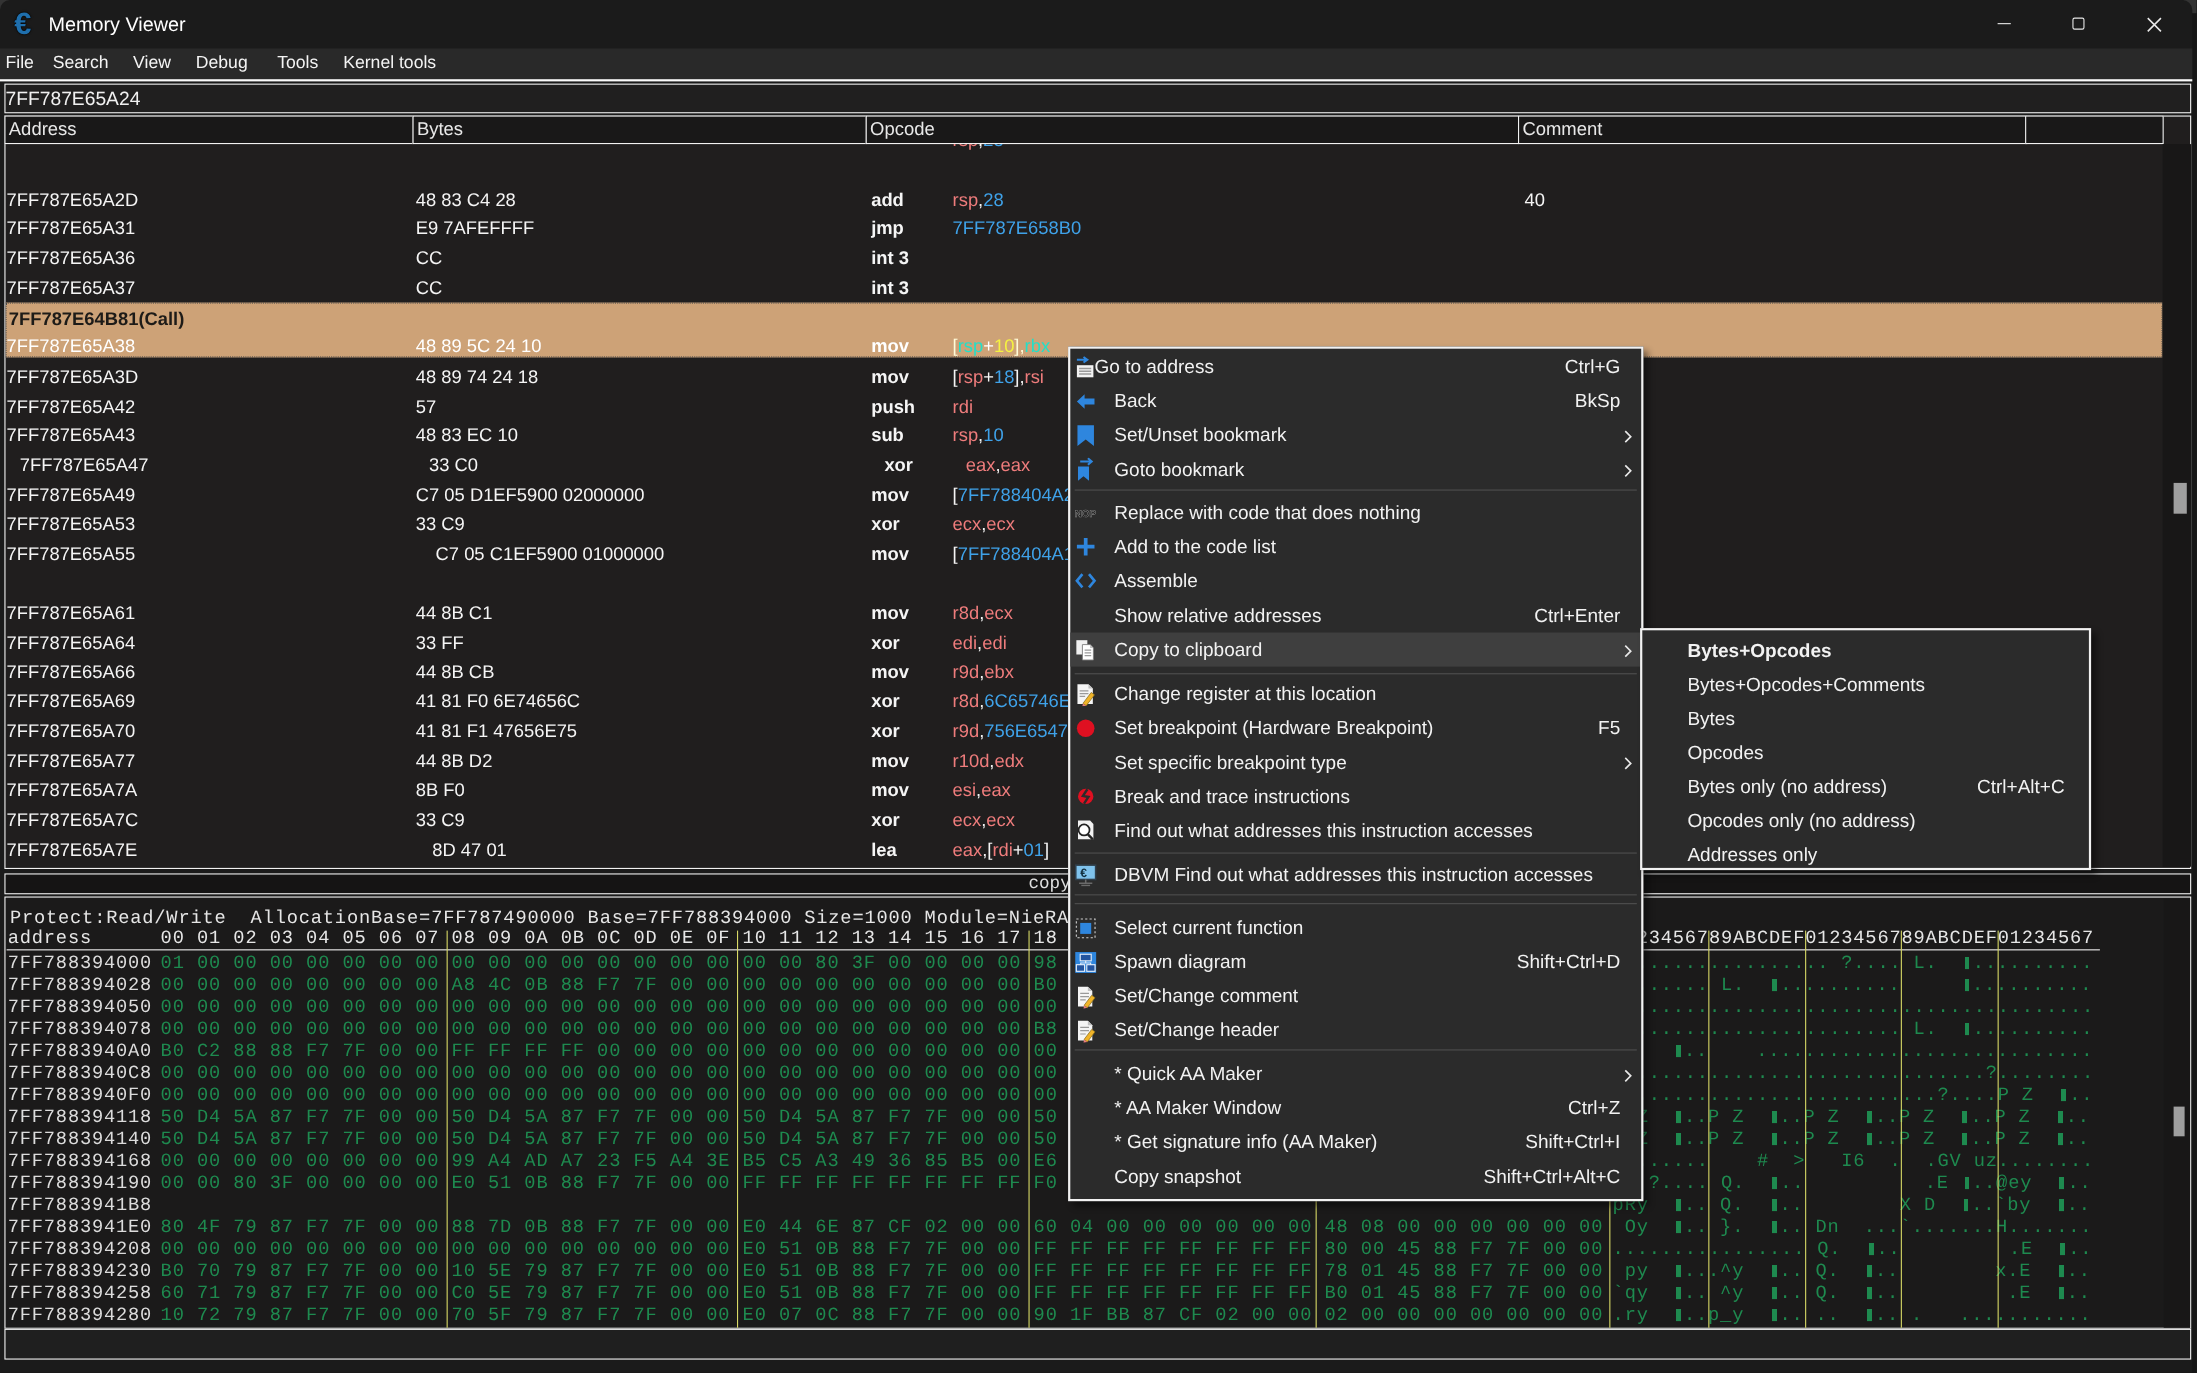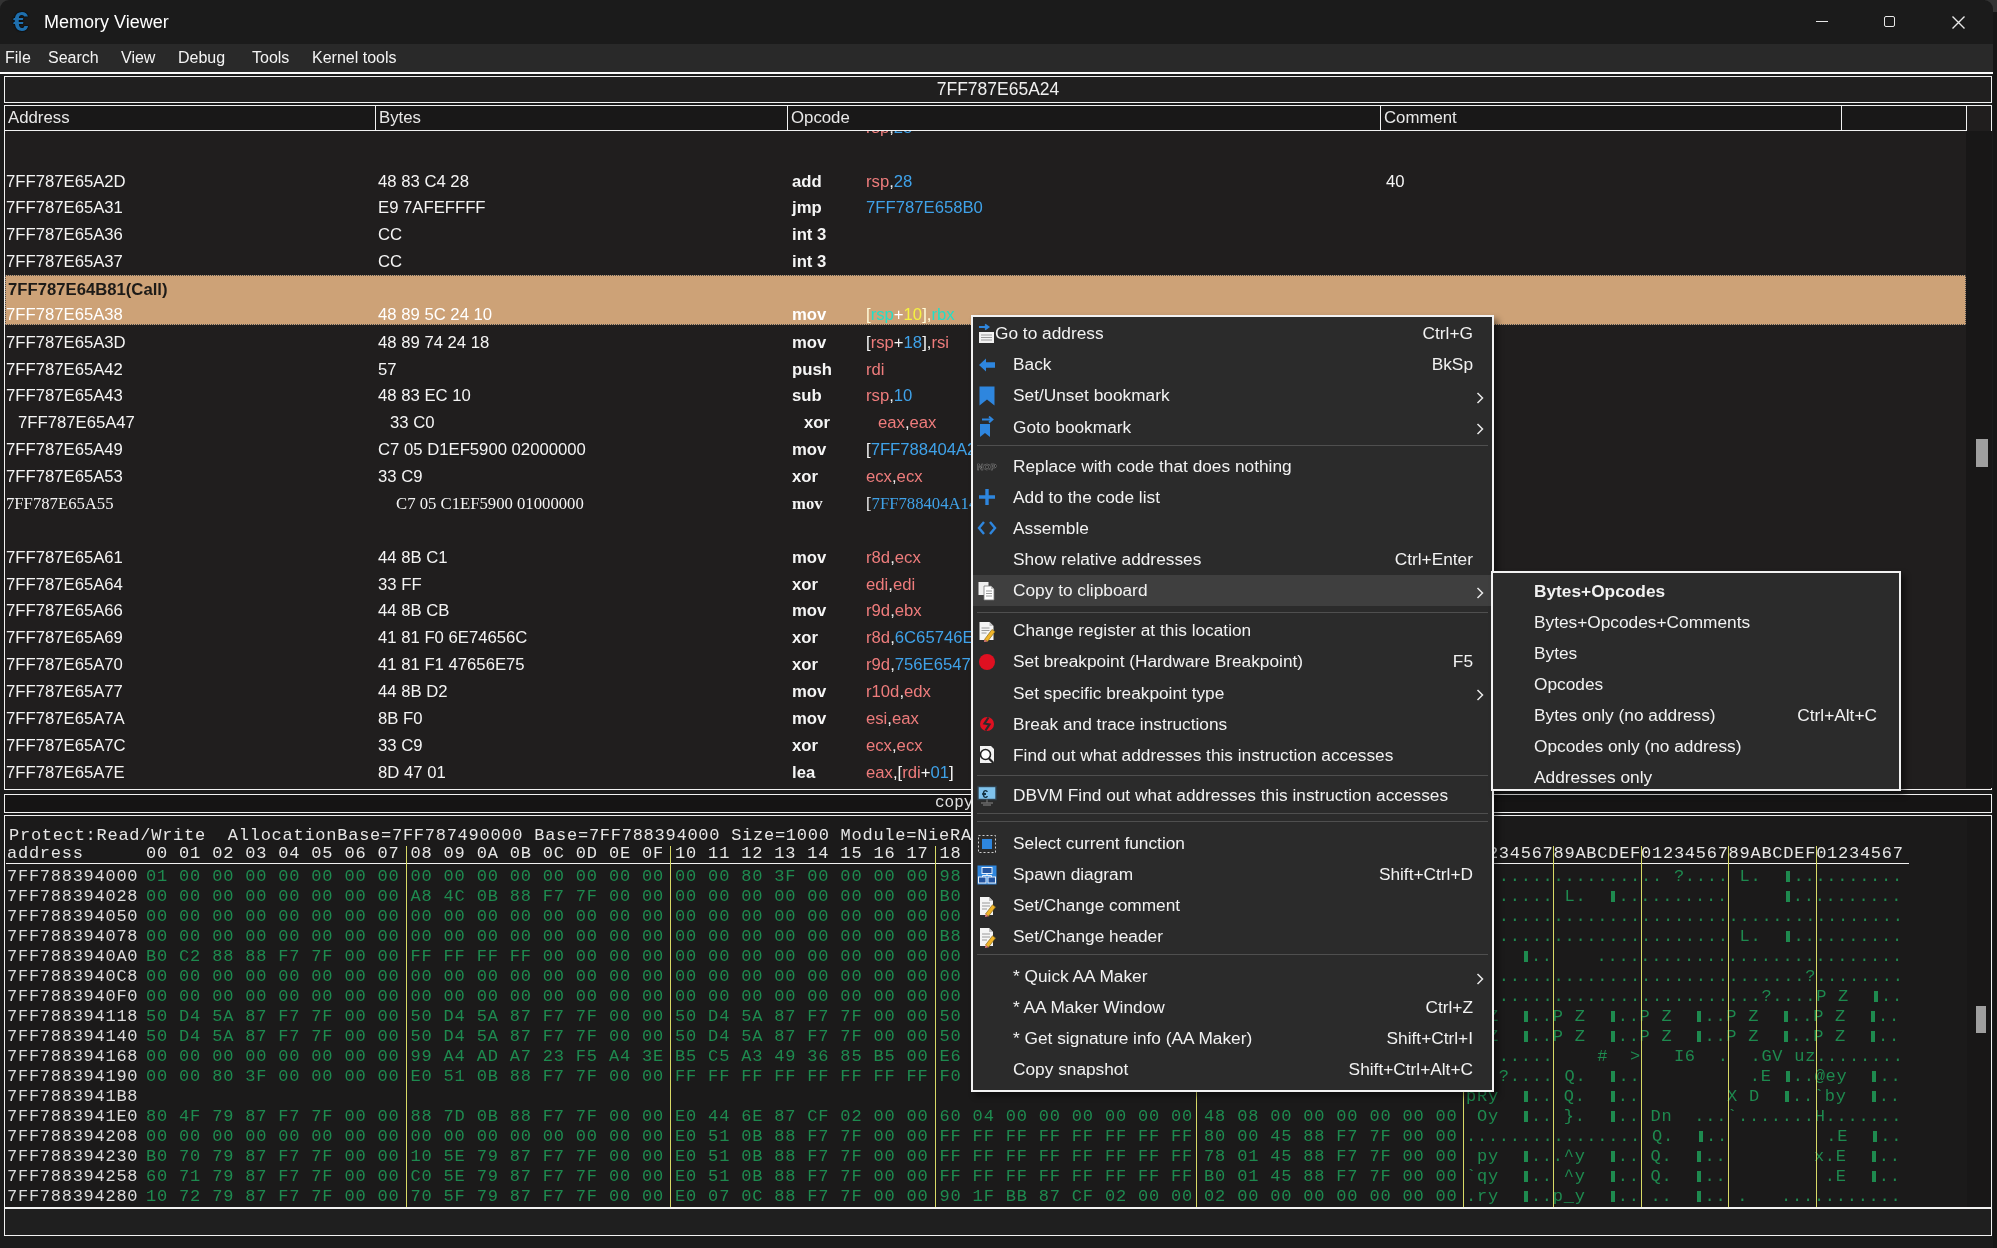--- a/index.html
+++ b/index.html
@@ -11,21 +11,21 @@
       <path d="M1.5 1.5 L13.5 13.5 M13.5 1.5 L1.5 13.5" stroke="#e8e8e8" stroke-width="1.4"></path>
     </svg></div>
 <div style="position:absolute;left:0px;top:44px;width:1993px;height:28px;background:#292929;"></div>
 <div style="position:absolute;left:5px;top:44px;height:28px;line-height:28px;font-size:16px;color:#f4f4f4;">File</div>
 <div style="position:absolute;left:48px;top:44px;height:28px;line-height:28px;font-size:16px;color:#f4f4f4;">Search</div>
 <div style="position:absolute;left:121px;top:44px;height:28px;line-height:28px;font-size:16px;color:#f4f4f4;">View</div>
 <div style="position:absolute;left:178px;top:44px;height:28px;line-height:28px;font-size:16px;color:#f4f4f4;">Debug</div>
 <div style="position:absolute;left:252px;top:44px;height:44px;line-height:28px;font-size:16px;color:#f4f4f4;">Tools</div>
 <div style="position:absolute;left:312px;top:44px;height:28px;line-height:28px;font-size:16px;color:#f4f4f4;">Kernel tools</div>
 <div style="position:absolute;left:0px;top:72px;width:1993px;height:2px;background:#fbfbfb;"></div>
-<div style="position:absolute;left:4px;top:76px;width:1988px;height:27px;background:#201f1f;border:1px solid #f2f2f2;text-align:center;line-height:25px;font-size:17.5px;color:#f0f0f0;">7FF787E65A24</div>
+<div style="position:absolute;left:4px;top:76px;width:1988px;height:27px;background:#201f1f;border:1px solid #f2f2f2;line-height:25px;font-size:17.5px;color:#f0f0f0;">7FF787E65A24</div>
 <div style="position:absolute;left:4px;top:105px;width:1988px;height:685px;background:#201e1e;border:1px solid #f2f2f2;">
     <div style="position:absolute;left:-1px;top:-1px;width:372px;height:26px;background:#191818;border:1px solid #f2f2f2;line-height:24px;font-size:16.8px;color:#e8e8e8;padding-left:3px;">Address</div>
     <div style="position:absolute;left:370px;top:-1px;width:413px;height:26px;background:#191818;border:1px solid #f2f2f2;line-height:24px;font-size:16.8px;color:#e8e8e8;padding-left:3px;">Bytes</div>
     <div style="position:absolute;left:782px;top:-1px;width:594px;height:26px;background:#191818;border:1px solid #f2f2f2;line-height:24px;font-size:16.8px;color:#e8e8e8;padding-left:3px;">Opcode</div>
     <div style="position:absolute;left:1375px;top:-1px;width:463px;height:26px;background:#191818;border:1px solid #f2f2f2;line-height:24px;font-size:16.8px;color:#e8e8e8;padding-left:3px;">Comment</div>
     <div style="position:absolute;left:1836px;top:-1px;width:126px;height:26px;background:#191818;border:1px solid #f2f2f2;"></div>
     <div style="position:absolute;left:0px;top:25px;width:1961px;height:657px;overflow:hidden;color:#f5f5f5;">
       <div style="position:absolute;left:0;top:144px;width:1961px;height:50px;background:#cda277;outline:1px dotted #4a4a4a;outline-offset:-1px;"></div>
       <div class="row b" style="left:0;top:144.5px;color:#1d1b18;"><span style="position:absolute;left:3px">7FF787E64B81(Call)</span></div>
       <div class="row" style="left:0;top:170px;color:#ffffff;"><span style="position:absolute;left:1px">7FF787E65A38</span><span style="position:absolute;left:373px">48 89 5C 24 10</span><span class="b" style="position:absolute;left:787px">mov</span><span style="position:absolute;left:861px"><span class="pa">[</span><span class="te">rsp</span>+<span class="ye">10</span><span class="pa">],</span><span class="te">rbx</span></span></div>
@@ -33,30 +33,30 @@
       <div class="row" style="left:0;top:36.5px;width:1961px;"><span style="position:absolute;left:1px">7FF787E65A2D</span><span style="position:absolute;left:373px">48 83 C4 28</span><span class="b" style="position:absolute;left:787px">add</span><span style="position:absolute;left:861px"><span class="re">rsp</span>,<span class="blu">28</span></span><span style="position:absolute;left:1381px">40</span></div>
       <div class="row" style="left:0;top:63.3px;width:1961px;"><span style="position:absolute;left:1px">7FF787E65A31</span><span style="position:absolute;left:373px">E9 7AFEFFFF</span><span class="b" style="position:absolute;left:787px">jmp</span><span style="position:absolute;left:861px"><span class="blu">7FF787E658B0</span></span></div>
       <div class="row" style="left:0;top:90.2px;width:1961px;"><span style="position:absolute;left:1px">7FF787E65A36</span><span style="position:absolute;left:373px">CC</span><span class="b" style="position:absolute;left:787px">int 3</span><span style="position:absolute;left:861px"></span></div>
       <div class="row" style="left:0;top:117.1px;width:1961px;"><span style="position:absolute;left:1px">7FF787E65A37</span><span style="position:absolute;left:373px">CC</span><span class="b" style="position:absolute;left:787px">int 3</span><span style="position:absolute;left:861px"></span></div>
       <div class="row" style="left:0;top:197.7px;width:1961px;"><span style="position:absolute;left:1px">7FF787E65A3D</span><span style="position:absolute;left:373px">48 89 74 24 18</span><span class="b" style="position:absolute;left:787px">mov</span><span style="position:absolute;left:861px">[<span class="re">rsp</span>+<span class="blu">18</span>],<span class="re">rsi</span></span></div>
       <div class="row" style="left:0;top:224.6px;width:1961px;"><span style="position:absolute;left:1px">7FF787E65A42</span><span style="position:absolute;left:373px">57</span><span class="b" style="position:absolute;left:787px">push</span><span style="position:absolute;left:861px"><span class="re">rdi</span></span></div>
       <div class="row" style="left:0;top:251.4px;width:1961px;"><span style="position:absolute;left:1px">7FF787E65A43</span><span style="position:absolute;left:373px">48 83 EC 10</span><span class="b" style="position:absolute;left:787px">sub</span><span style="position:absolute;left:861px"><span class="re">rsp</span>,<span class="blu">10</span></span></div>
       <div class="row" style="left:0;top:278.3px;width:1961px;margin-left:12px;"><span style="position:absolute;left:1px">7FF787E65A47</span><span style="position:absolute;left:373px">33 C0</span><span class="b" style="position:absolute;left:787px">xor</span><span style="position:absolute;left:861px"><span class="re">eax</span>,<span class="re">eax</span></span></div>
       <div class="row" style="left:0;top:305.2px;width:1961px;"><span style="position:absolute;left:1px">7FF787E65A49</span><span style="position:absolute;left:373px">C7 05 D1EF5900 02000000</span><span class="b" style="position:absolute;left:787px">mov</span><span style="position:absolute;left:861px">[<span class="blu">7FF788404A24</span>],<span class="blu">00000002</span></span></div>
       <div class="row" style="left:0;top:332.0px;width:1961px;"><span style="position:absolute;left:1px">7FF787E65A53</span><span style="position:absolute;left:373px">33 C9</span><span class="b" style="position:absolute;left:787px">xor</span><span style="position:absolute;left:861px"><span class="re">ecx</span>,<span class="re">ecx</span></span></div>
-      <div class="row" style="left:0;top:358.9px;width:1961px;font-family:Liberation Serif, serif;"><span style="position:absolute;left:1px">7FF787E65A55</span><span style="position:absolute;left:391px">C7 05 C1EF5900 01000000</span><span class="b" style="position:absolute;left:787px">mov</span><span style="position:absolute;left:861px">[<span class="blu">7FF788404A14</span>],<span class="blu">00000001</span></span></div>
+      <div class="row" style="left:0;top:358.9px;width:1961px;"><span style="position:absolute;left:1px">7FF787E65A55</span><span style="position:absolute;left:391px">C7 05 C1EF5900 01000000</span><span class="b" style="position:absolute;left:787px">mov</span><span style="position:absolute;left:861px">[<span class="blu">7FF788404A14</span>],<span class="blu">00000001</span></span></div>
       <div class="row" style="left:0;top:412.6px;width:1961px;"><span style="position:absolute;left:1px">7FF787E65A61</span><span style="position:absolute;left:373px">44 8B C1</span><span class="b" style="position:absolute;left:787px">mov</span><span style="position:absolute;left:861px"><span class="re">r8d</span>,<span class="re">ecx</span></span></div>
       <div class="row" style="left:0;top:439.5px;width:1961px;"><span style="position:absolute;left:1px">7FF787E65A64</span><span style="position:absolute;left:373px">33 FF</span><span class="b" style="position:absolute;left:787px">xor</span><span style="position:absolute;left:861px"><span class="re">edi</span>,<span class="re">edi</span></span></div>
       <div class="row" style="left:0;top:466.4px;width:1961px;"><span style="position:absolute;left:1px">7FF787E65A66</span><span style="position:absolute;left:373px">44 8B CB</span><span class="b" style="position:absolute;left:787px">mov</span><span style="position:absolute;left:861px"><span class="re">r9d</span>,<span class="re">ebx</span></span></div>
       <div class="row" style="left:0;top:493.3px;width:1961px;"><span style="position:absolute;left:1px">7FF787E65A69</span><span style="position:absolute;left:373px">41 81 F0 6E74656C</span><span class="b" style="position:absolute;left:787px">xor</span><span style="position:absolute;left:861px"><span class="re">r8d</span>,<span class="blu">6C65746E</span></span></div>
       <div class="row" style="left:0;top:520.1px;width:1961px;"><span style="position:absolute;left:1px">7FF787E65A70</span><span style="position:absolute;left:373px">41 81 F1 47656E75</span><span class="b" style="position:absolute;left:787px">xor</span><span style="position:absolute;left:861px"><span class="re">r9d</span>,<span class="blu">756E6547</span></span></div>
       <div class="row" style="left:0;top:547.0px;width:1961px;"><span style="position:absolute;left:1px">7FF787E65A77</span><span style="position:absolute;left:373px">44 8B D2</span><span class="b" style="position:absolute;left:787px">mov</span><span style="position:absolute;left:861px"><span class="re">r10d</span>,<span class="re">edx</span></span></div>
       <div class="row" style="left:0;top:573.9px;width:1961px;"><span style="position:absolute;left:1px">7FF787E65A7A</span><span style="position:absolute;left:373px">8B F0</span><span class="b" style="position:absolute;left:787px">mov</span><span style="position:absolute;left:861px"><span class="re">esi</span>,<span class="re">eax</span></span></div>
       <div class="row" style="left:0;top:600.7px;width:1961px;"><span style="position:absolute;left:1px">7FF787E65A7C</span><span style="position:absolute;left:373px">33 C9</span><span class="b" style="position:absolute;left:787px">xor</span><span style="position:absolute;left:861px"><span class="re">ecx</span>,<span class="re">ecx</span></span></div>
-      <div class="row" style="left:0;top:627.6px;width:1961px;"><span style="position:absolute;left:1px">7FF787E65A7E</span><span style="position:absolute;left:373px">8D 47 01</span><span class="b" style="position:absolute;left:787px">lea</span><span style="position:absolute;left:861px"><span class="re">eax</span>,[<span class="re">rdi</span>+<span class="blu">01</span>]</span></div>
+      <div class="row" style="left:0;top:627.6px;width:1961px;"><span style="position:absolute;left:1px">7FF787E65A7E</span><span style="position:absolute;left:388px">8D 47 01</span><span class="b" style="position:absolute;left:787px">lea</span><span style="position:absolute;left:861px"><span class="re">eax</span>,[<span class="re">rdi</span>+<span class="blu">01</span>]</span></div>
     </div>
     <div style="position:absolute;left:1961px;top:25px;width:26px;height:657px;background:#181717;"></div>
     <div style="position:absolute;left:1971px;top:333px;width:12px;height:28px;background:#9f9f9f;"></div>
   </div>
 <div style="position:absolute;left:4px;top:794px;width:1988px;height:19px;background:#151414;border:1px solid #f2f2f2;"></div>
 <div style="position:absolute;left:935px;top:794px;height:19px;line-height:18px;font-size:16px;color:#e0e0e0;font-family:'Liberation Mono',monospace;">copy</div>
 <div style="position:absolute;left:4px;top:815px;width:1988px;height:393px;background:#1b1a1a;border:1px solid #f2f2f2;overflow:hidden;">
     <div style="position:absolute;left:-4px;top:-815px;width:1997px;height:1248px">
       <div class="mono" style="position:absolute;left:8px;top:825px;color:#e6e6e6">Protect:Read/Write  AllocationBase=7FF787490000 Base=7FF788394000 Size=1000 Module=NieRAutomata.exe</div>
       <div class="mono" style="position:absolute;left:6px;top:843px;color:#e6e6e6">address</div>

